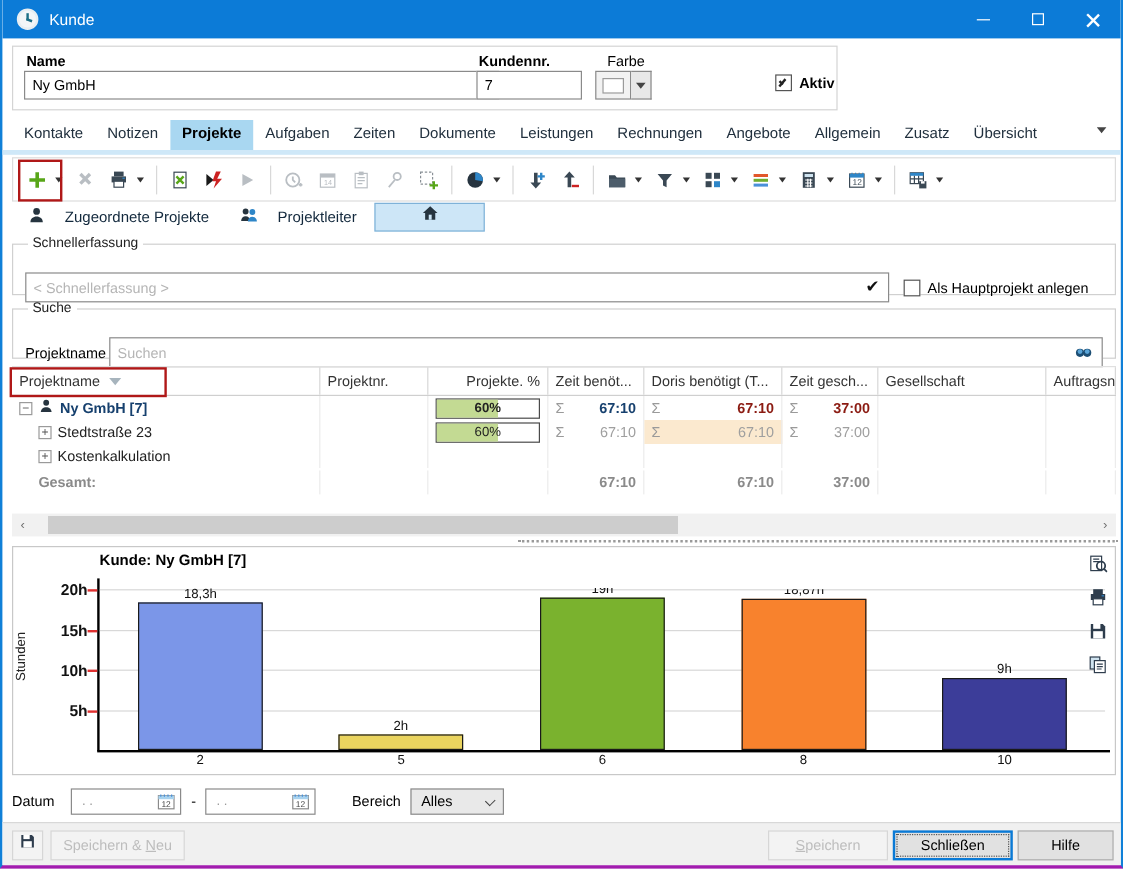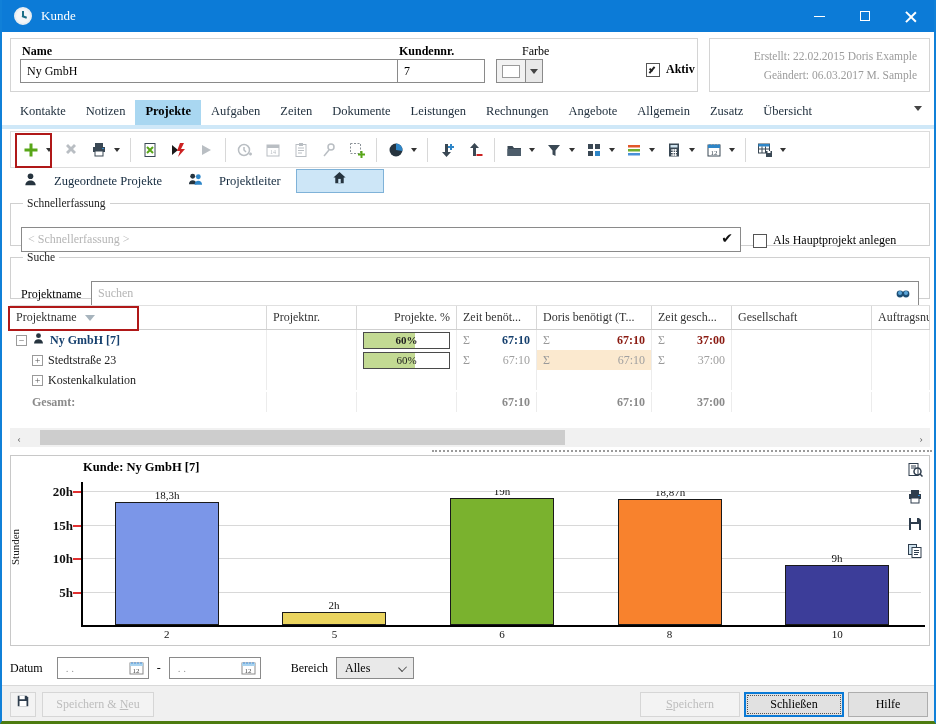--- a/index.html
+++ b/index.html
@@ -1,18 +1,18 @@
 <!DOCTYPE html>
 <html><head>
 <meta charset="utf-8">
 <style>
   * { margin:0; padding:0; box-sizing:border-box; }
   html,body { background:#cfd6dd; font-family:"Liberation Sans","DejaVu Sans",sans-serif; }
   .window{ position:relative; width:936px; height:724px; background:#fff;
-    border-left:2px solid #1080d8; border-right:2px solid #1080d8; border-bottom:3px solid #4d7c0f; overflow:hidden;font-family:Liberation Serif, serif;}
+    border-left:2px solid #1080d8; border-right:2px solid #1080d8; border-bottom:3px solid #a21caf; overflow:hidden;}
   
   .titlebar{ position:absolute; left:0; top:0; width:100%; height:32px; background:#0c7bd7; display:flex; align-items:center; color:#fff;}
   .app-icon{ width:18px; height:18px; border-radius:50%; background:#f4f6f8; margin:0 9px 0 12px; position:relative; border:2px solid #e8eef2;}
   .app-icon:before{content:""; position:absolute; left:6px; top:2px; width:2px; height:6px; background:#1d6f86;}
   .app-icon:after{content:""; position:absolute; left:6px; top:6px; width:5px; height:2px; background:#1d6f86; transform:rotate(20deg); transform-origin:left;}
   .title-text{ font-size:13px; }
   .win-controls{ position:absolute; right:0; top:0; height:32px; display:flex;}
   .win-btn{ width:46px; height:32px; display:flex; align-items:center; justify-content:center; position:relative;}
   .glyph-min{ width:11px; height:1px; background:#fff;}
   .glyph-max{ width:10px; height:10px; border:1px solid #fff;}
@@ -130,36 +130,32 @@
 
   <div class="hdr-box" style="left:8px; top:38px; width:688px; height:54px;"></div>
   <div class="lbl b" style="position:absolute; left:20px; top:44px;">Name</div>
   <div style="position:absolute; left:18px; top:59px; width:396px;">
     <input class="txt-input" value="Ny GmbH" style="">
   </div>
   <div class="lbl b" style="position:absolute; left:397px; top:44px;">Kundennr.</div>
   <div style="position:absolute; left:395px; top:59px; width:88px;">
     <input class="txt-input" value="7" style="">
   </div>
-  <div class="lbl" style="position:absolute; left:520px; top:44px;">Farbe</div>
+  <div class="lbl" style="position:absolute; left:504px; top:44px;">Farbe</div>
   <div class="color-combo" style="position:absolute; left:494px; top:59px;">
     <div class="color-swatch-btn">
         <div class="color-swatch"></div>
       </div>
     <div class="drop-btn">
         <div class="caret"></div>
       </div>
   </div>
   <div class="chk-row" style="position:absolute; left:644px; top:62px;">
     <span class="checkbox checked"></span>
     <span class="lbl b">Aktiv</span>
-  </div>
-  <div class="hdr-box" style="left:707px; top:38px; width:221px; height:54px; padding-top:8px;">
-    <div class="meta-line">Erstellt: 22.02.2015 Doris Example</div>
-    <div class="meta-line">Geändert: 06.03.2017 M. Sample</div>
   </div>
 
   <div class="tabbar" id="tabbar">
       <div class="tab">Kontakte</div>
       <div class="tab">Notizen</div>
       <div class="tab active">Projekte</div>
       <div class="tab">Aufgaben</div>
       <div class="tab">Zeiten</div>
       <div class="tab">Dokumente</div>
       <div class="tab">Leistungen</div>

